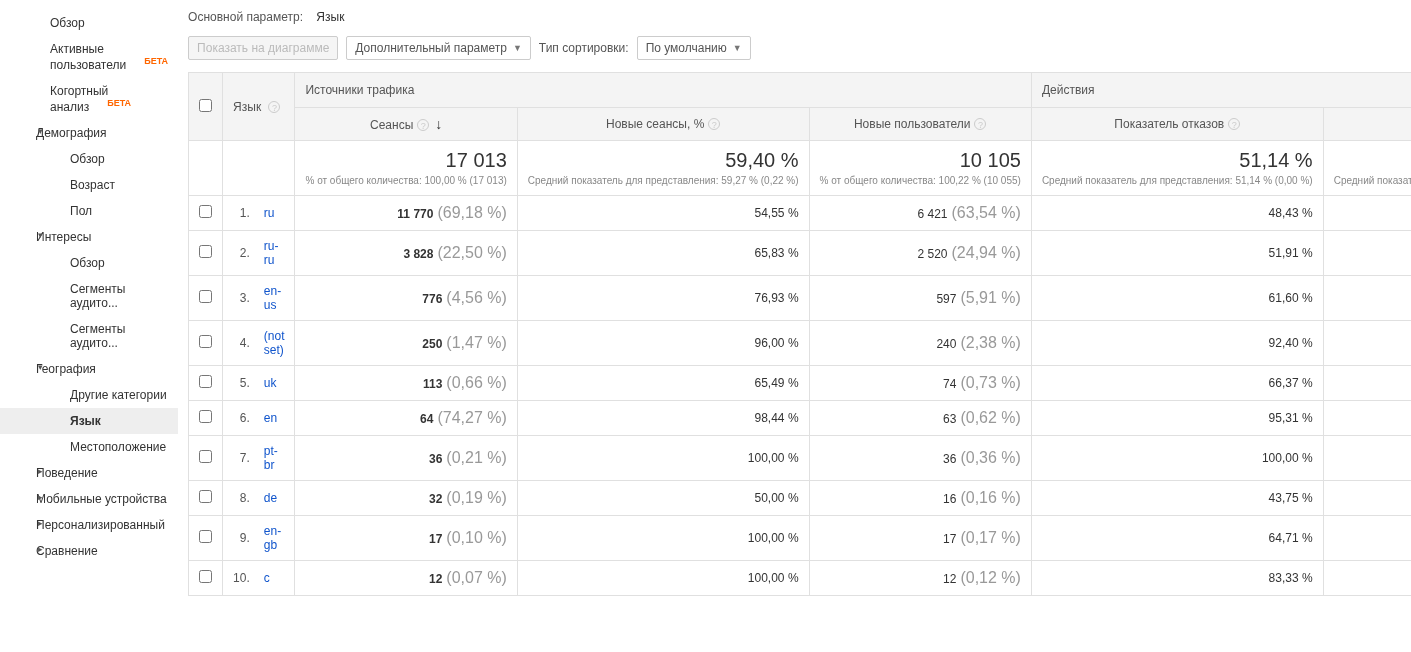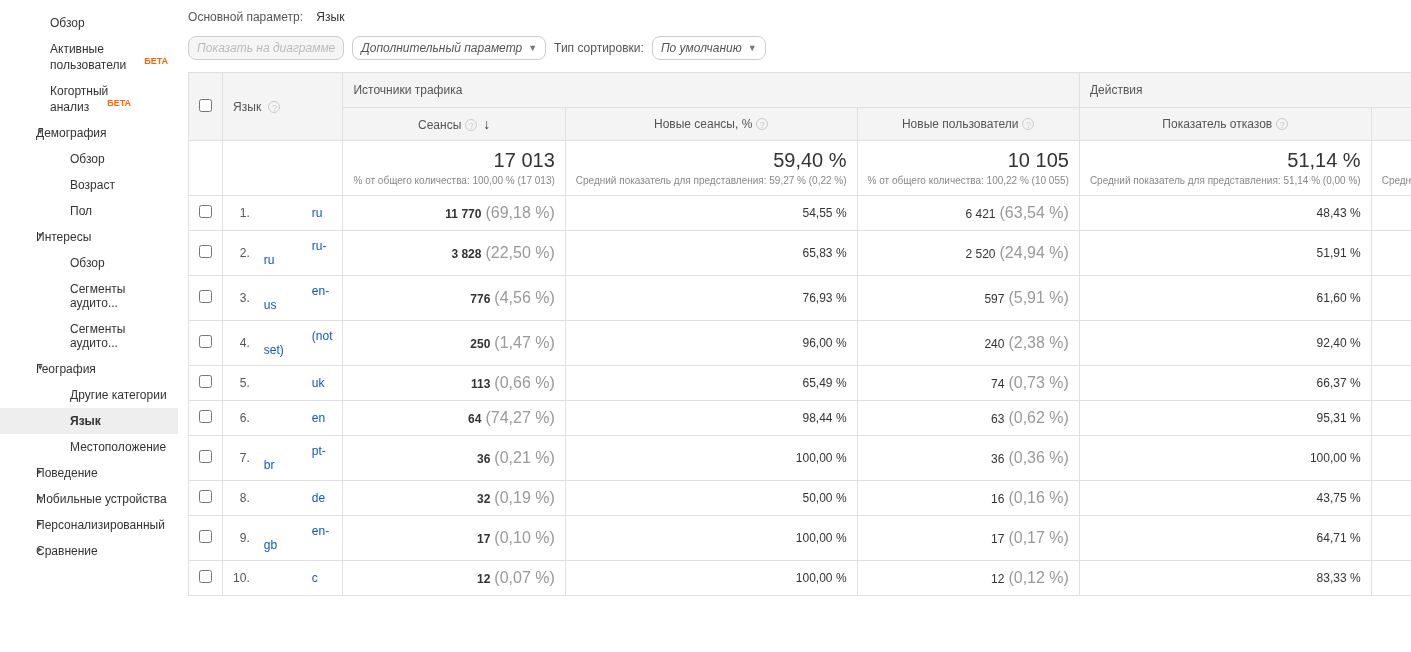--- a/index.html
+++ b/index.html
@@ -11,37 +11,37 @@
 .nav-item.collapsible::before { content: "▾"; position: absolute; left: 38px; font-size: 9px; color: #555; }
 .nav-item.collapsed::before { content: "▸"; }
 .nav-item.sub { padding-left: 70px; }
 .nav-item.active { background: #eee; font-weight: bold; }
 .nav-item .beta { color: #f60; font-size: 9px; font-weight: bold; margin-left: 18px; vertical-align: super; }
 .main { flex: 1; padding: 10px 0 0 10px; }
 .topline { font-size: 12px; color: #333; margin-bottom: 12px; }
 .topline .label { color: #555; }
 .topline .value { margin-left: 10px; }
 .controls { display: flex; gap: 8px; align-items: center; margin-bottom: 12px; }
-.ctrl { border: 1px solid #ccc; border-radius: 8px; padding: 4px 8px; font-size: 12px; color: #555; background: #fff; display: inline-flex; align-items: center; gap: 6px; font-style: italic; }
+.ctrl { border: 1px solid #ccc; border-radius: 2px; padding: 4px 8px; font-size: 12px; color: #555; background: #fff; display: inline-flex; align-items: center; gap: 6px; }
 .ctrl.disabled { color: #bbb; background: #f5f5f5; }
 .ctrl .caret { font-size: 9px; color: #777; }
 .ctrl-label { color: #555; font-size: 12px; }
 table { border-collapse: collapse; width: 100%; }
 th, td { border: 1px solid #e0e0e0; padding: 8px 10px; font-size: 12px; }
 th { background: #f4f4f4; font-weight: normal; color: #555; text-align: center; vertical-align: middle; }
 th.group { text-align: left; padding: 10px; background: #f4f4f4; }
 th.metric { position: relative; }
 .help-icon { display: inline-block; width: 12px; height: 12px; border: 1px solid #ccc; border-radius: 50%; font-size: 9px; color: #ccc; line-height: 12px; text-align: center; margin-left: 4px; }
 .sort-arrow { color: #333; font-size: 14px; margin-left: 6px; }
 .summary-row td { background: #fff; text-align: right; vertical-align: top; }
 .summary-big { font-size: 20px; color: #333; display: block; margin-bottom: 2px; }
 .summary-sub { font-size: 10px; color: #888; display: block; line-height: 1.3; }
 td.num { text-align: right; white-space: nowrap; }
 td.lang { text-align: left; }
-td.lang a { color: #1155cc; text-decoration: none; margin-left: 48px; }
+td.lang a { color: #1155cc; text-decoration: none; }
 td.idx { text-align: right; color: #555; width: 30px; padding-right: 4px; }
 td.cb, th.cb { width: 28px; text-align: center; }
 .pct { color: #999; font-size: 16px; margin-left: 4px; }
 input[type=checkbox] { width: 13px; height: 13px; }
 .dim-col { text-align: left; vertical-align: middle; }
 </style>
 </head>
 <body>
 
 <div class="layout">

